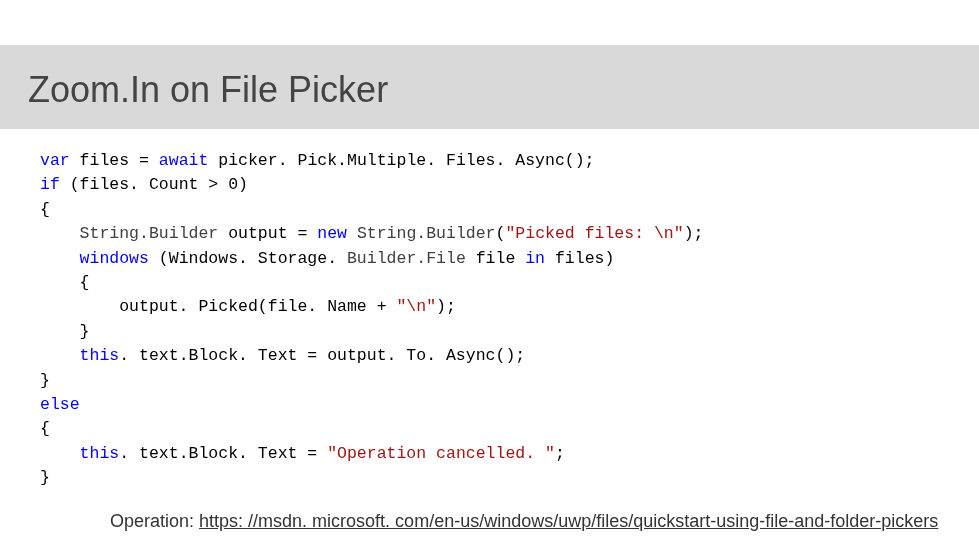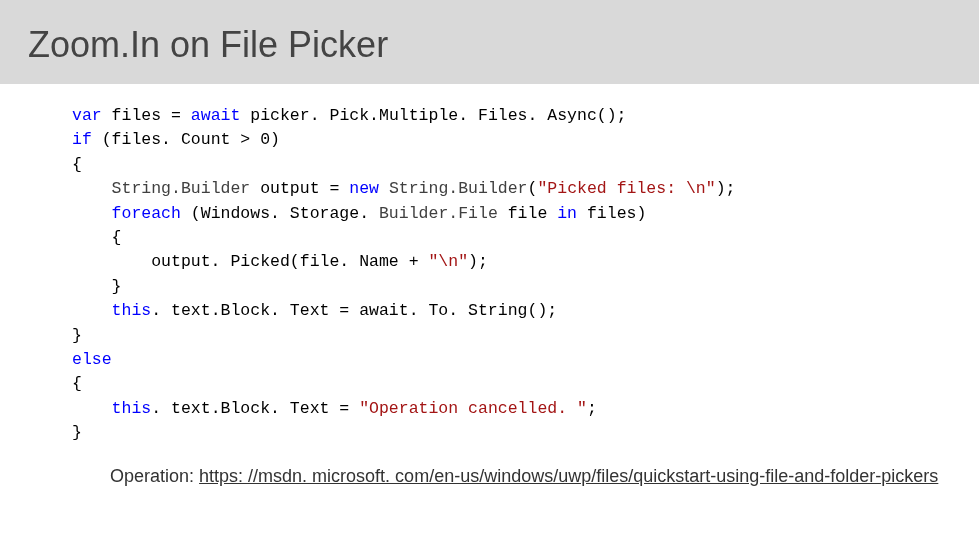--- a/index.html
+++ b/index.html
@@ -6,34 +6,34 @@
   body {
     width: 979px;
     height: 551px;
     background: #ffffff;
     font-family: "Segoe UI", Arial, sans-serif;
     overflow: hidden;
   }
   .header {
     background: #d9d9d9;
     padding: 24px 28px 18px 28px;
+    margin-top: 45px;
   }
   .title {
     font-size: 36px;
     font-weight: 300;
     color: #444444;
   }
   .code-area {
     padding: 20px 40px 10px 40px;
     font-family: Consolas, "Courier New", monospace;
     font-size: 16.5px;
     line-height: 1.48;
     color: #000000;
     white-space: pre;
-    margin-left: 32px;
   }
   .kw { color: #0000ff; }
   .str { color: #a31515; }
   .typ { color: #404040; }
   .ref-line {
     padding: 10px 20px 0 110px;
     font-size: 18px;
     color: #333333;
     font-family: "Segoe UI", Arial, sans-serif;
   }
@@ -47,25 +47,25 @@
 <body>
 
 <div class="header">
   <div class="title">Zoom.In on File Picker</div>
 </div>
 
 <div class="code-area"><span class="kw">var</span><span> files = </span><span class="kw">await</span><span> picker. Pick.Multiple. Files. Async();
 </span><span class="kw">if</span><span> (files. Count &gt; 0)
 </span><span>{
 </span><span>    </span><span class="typ">String.</span><span class="typ">Builder</span><span> output = </span><span class="kw">new</span><span> </span><span class="typ">String.</span><span class="typ">Builder</span><span>(</span><span class="str">"Picked files: \n"</span><span>);
-</span><span>    </span><span class="kw">foreach</span><span> (Windows. Storage. </span><span class="typ">Builder.</span><span class="typ">File</span><span> file </span><span class="kw">in</span><span> files)
+</span><span>    </span><span class="kw">windows</span><span> (Windows. Storage. </span><span class="typ">Builder.</span><span class="typ">File</span><span> file </span><span class="kw">in</span><span> files)
 </span><span>    {
 </span><span>        output. Picked(file. Name + </span><span class="str">"\n"</span><span>);
 </span><span>    }
-</span><span>    </span><span class="kw">this</span><span>. text.Block. Text = await. To. String();
+</span><span>    </span><span class="kw">this</span><span>. text.Block. Text = output. To. Async();
 </span><span>}
 </span><span class="kw">else</span><span>
 </span><span>{
 </span><span>    </span><span class="kw">this</span><span>. text.Block. Text = </span><span class="str">"Operation cancelled. "</span><span>;
 </span><span>}</span></div>
 
 <div class="ref-line">
   <span>Operation: </span><a href="#">https: //msdn. microsoft. com/en-us/windows/uwp/files/quickstart-using-file-and-folder-pickers</a>
 </div>
 

